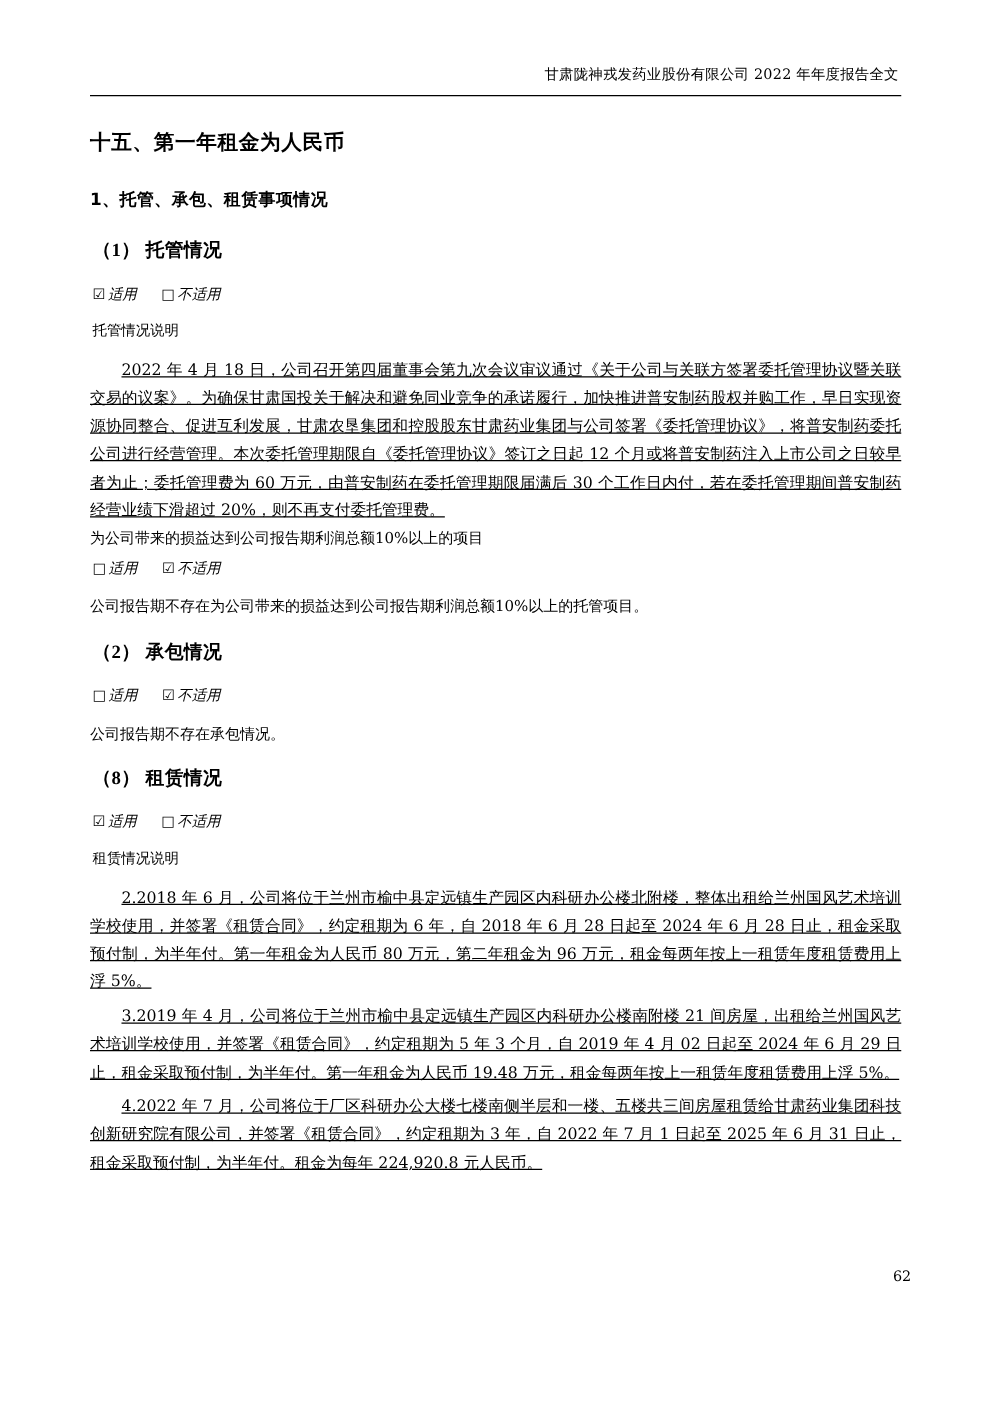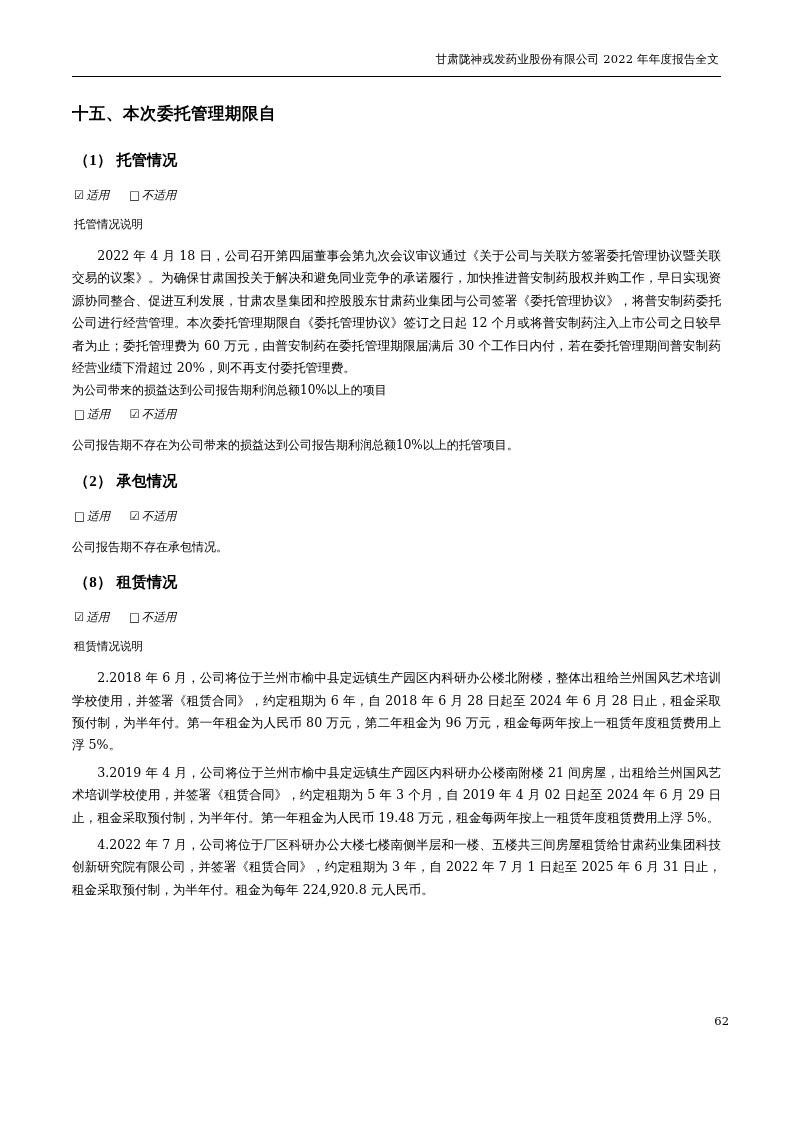--- a/index.html
+++ b/index.html
@@ -82,20 +82,21 @@
     padding-left: 0px;
     line-height: 1.55;
   }
   p.body {
     font-size: 12.6px;
     line-height: 1.78;
     margin: 0 0 5px 0;
     text-align: justify;
     text-justify: inter-ideograph;
     text-indent: 2em;
+    text-decoration: underline;
   }
   p.body.tight {
     margin-bottom: 2px;
   }
   .blk {
     margin-bottom: 17px;
   }
   .pagenum {
     position: absolute;
     right: 64px;
@@ -106,22 +107,23 @@
 </head>
 <body>
 
 <div class="page">
 
   <div class="header">
     <span>甘肃陇神戎发药业股份有限公司 2022 年年度报告全文</span>
   </div>
   <div class="header-rule"></div>
 
-  <h1 class="sec-title">十五、本次委托管理期限自</h1>
+  <h1 class="sec-title">十五、第一年租金为人民币</h1>
 
+  <h2 class="sub-title">1、托管、承包、租赁事项情况</h2>
 
   <div class="blk">
     <h3 class="item-title">（1） 托管情况</h3>
     <div class="checkline">
       <span class="opt"><span class="box">☑</span><span>适用</span></span>
       <span class="opt"><span class="box">□</span><span>不适用</span></span>
     </div>
     <div class="note">托管情况说明</div>
     <p class="body tight">2022 年 4 月 18 日，公司召开第四届董事会第九次会议审议通过《关于公司与关联方签署委托管理协议暨关联交易的议案》。为确保甘肃国投关于解决和避免同业竞争的承诺履行，加快推进普安制药股权并购工作，早日实现资源协同整合、促进互利发展，甘肃农垦集团和控股股东甘肃药业集团与公司签署《委托管理协议》，将普安制药委托公司进行经营管理。本次委托管理期限自《委托管理协议》签订之日起 12 个月或将普安制药注入上市公司之日较早者为止；委托管理费为 60 万元，由普安制药在委托管理期限届满后 30 个工作日内付，若在委托管理期间普安制药经营业绩下滑超过 20%，则不再支付委托管理费。</p>
     <div class="plain">为公司带来的损益达到公司报告期利润总额10%以上的项目</div>

